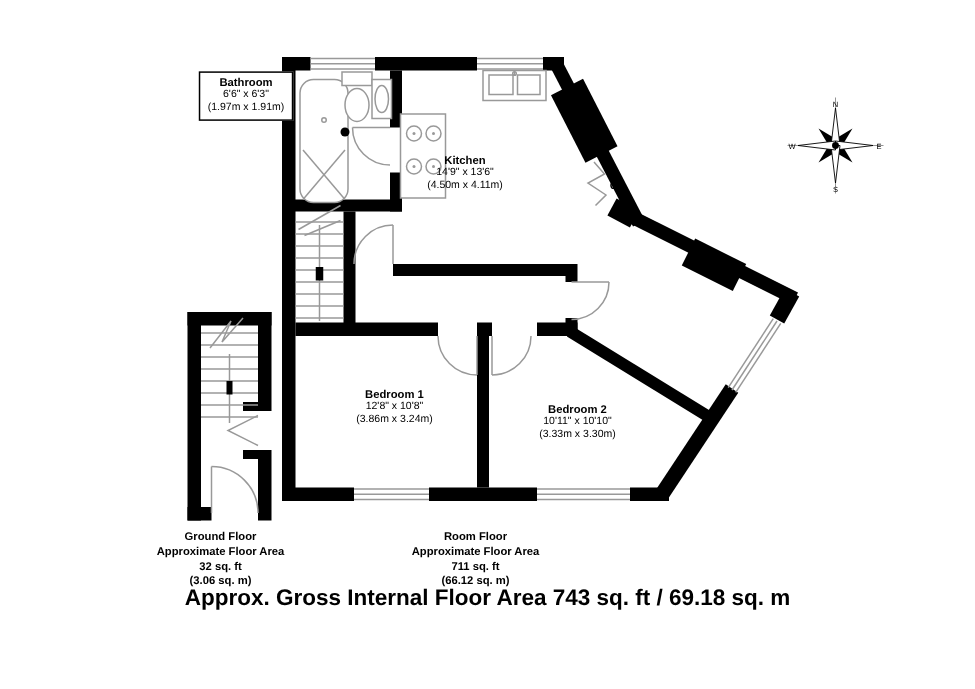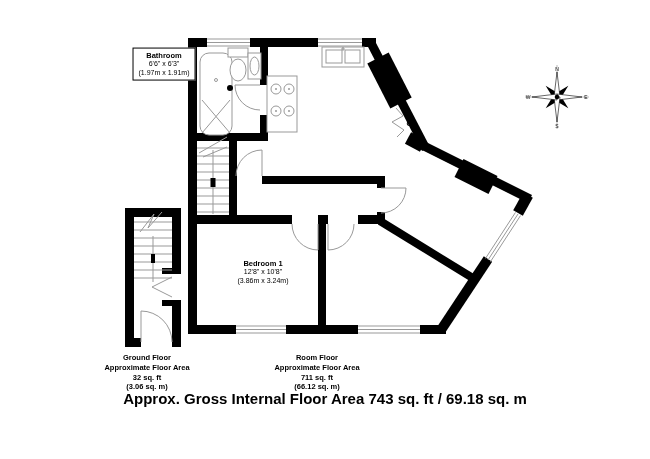--- a/index.html
+++ b/index.html
@@ -238,28 +238,38 @@
       <text class="compass-letter" x="528" y="99">W</text>
     </g>
   </svg>
 
   <div class="room-label boxed" style="left:164px;top:64px;">
     <div class="room-name">Bathroom</div>
     <div class="room-dim">6'6" x 6'3"</div>
     <div class="room-dim">(1.97m x 1.91m)</div>
   </div>
 
+  <div class="room-label" style="left:310px;top:116px;">
+    <div class="room-name">Kitchen</div>
+    <div class="room-dim">14'9" x 13'6"</div>
+    <div class="room-dim">(4.50m x 4.11m)</div>
+  </div>
 
 
   <div class="room-label" style="left:263px;top:272px;">
     <div class="room-name">Bedroom 1</div>
     <div class="room-dim">12'8" x 10'8"</div>
     <div class="room-dim">(3.86m x 3.24m)</div>
   </div>
 
+  <div class="room-label" style="left:385px;top:282px;">
+    <div class="room-name">Bedroom 2</div>
+    <div class="room-dim">10'11" x 10'10"</div>
+    <div class="room-dim">(3.33m x 3.30m)</div>
+  </div>
 
   <div class="footer-block" style="left:147px;top:353px;">
     <div>Ground Floor</div>
     <div>Approximate Floor Area</div>
     <div>32 sq. ft</div>
     <div>(3.06 sq. m)</div>
   </div>
 
   <div class="footer-block" style="left:317px;top:353px;">
     <div>Room Floor</div>

